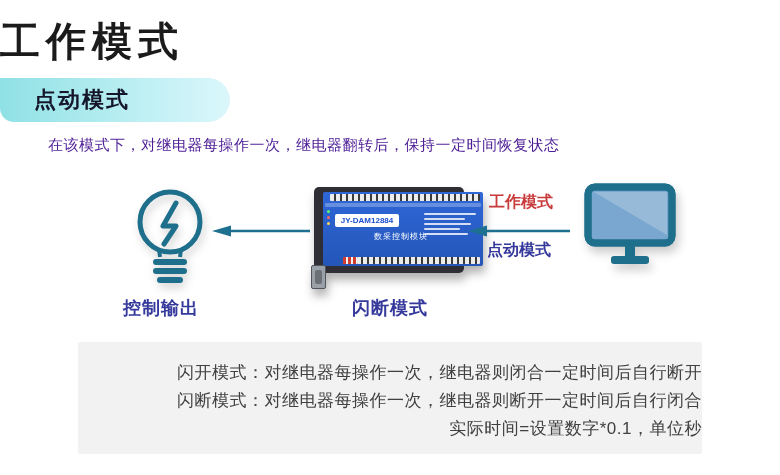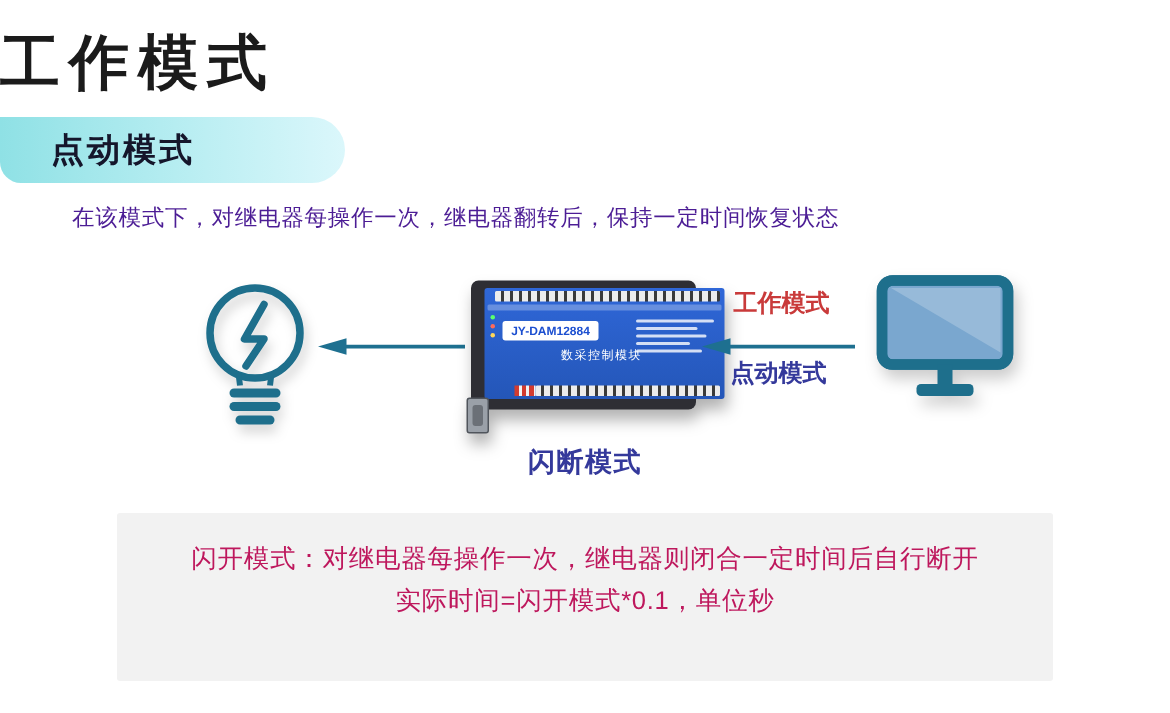--- a/index.html
+++ b/index.html
@@ -69,21 +69,21 @@
   .panel-lines i:nth-child(2){ width:78%; } .panel-lines i:nth-child(3){ width:90%; }
   .panel-lines i:nth-child(4){ width:70%; } .panel-lines i:nth-child(5){ width:85%; }
   .db9 { position:absolute; left:1px; bottom:-6px; width:15px; height:24px; background:#9aa0a8; border:1px solid #50555c; border-radius:2px; }
   .db9:before { content:""; position:absolute; left:3px; top:4px; width:7px; height:14px; background:#6b7077; border-radius:2px; }
 
   
   .note-box {
     position:absolute; left:78px; top:342px; width:624px; height:112px;
     background:#f2f2f2; border-radius:2px; padding-top:17px; text-align:center;
   }
-  .note-line { font-size:17px; color:#be185d; line-height:28px; letter-spacing:0.5px; }
+  .note-line { font-size:17px; color:#404040; line-height:28px; letter-spacing:0.5px;text-align:right; }
 </style>
 </head>
 <body>
 
 <div class="page-title">工作模式</div>
 
 <div class="badge">
   <span>点动模式</span>
 </div>
 
@@ -143,19 +143,21 @@
   </div>
 
   <svg class="monitor-icon" width="92" height="88" viewBox="0 0 92 88">
     <rect x="4" y="4" width="84" height="56" rx="7" fill="#7aa7cf" stroke="#1e6f8c" stroke-width="7"></rect>
     <polygon points="10,9 83,9 83,52" fill="rgba(255,255,255,0.22)"></polygon>
     <rect x="4" y="4" width="84" height="56" rx="7" fill="none" stroke="#1e6f8c" stroke-width="7"></rect>
     <rect x="41" y="60" width="10" height="13" fill="#1e6f8c"></rect>
     <rect x="27" y="73" width="38" height="8" rx="3" fill="#1e6f8c"></rect>
   </svg>
 
+  <div class="diagram-label lbl-output">控制输出</div>
   <div class="diagram-label lbl-module">闪断模式</div>
 </div>
 
 <div class="note-box">
   <div class="note-line">闪开模式：对继电器每操作一次，继电器则闭合一定时间后自行断开</div>
-  <div class="note-line">实际时间=闪开模式*0.1，单位秒</div>
+  <div class="note-line">闪断模式：对继电器每操作一次，继电器则断开一定时间后自行闭合</div>
+  <div class="note-line">实际时间=设置数字*0.1，单位秒</div>
 </div>
 
 </body></html>

